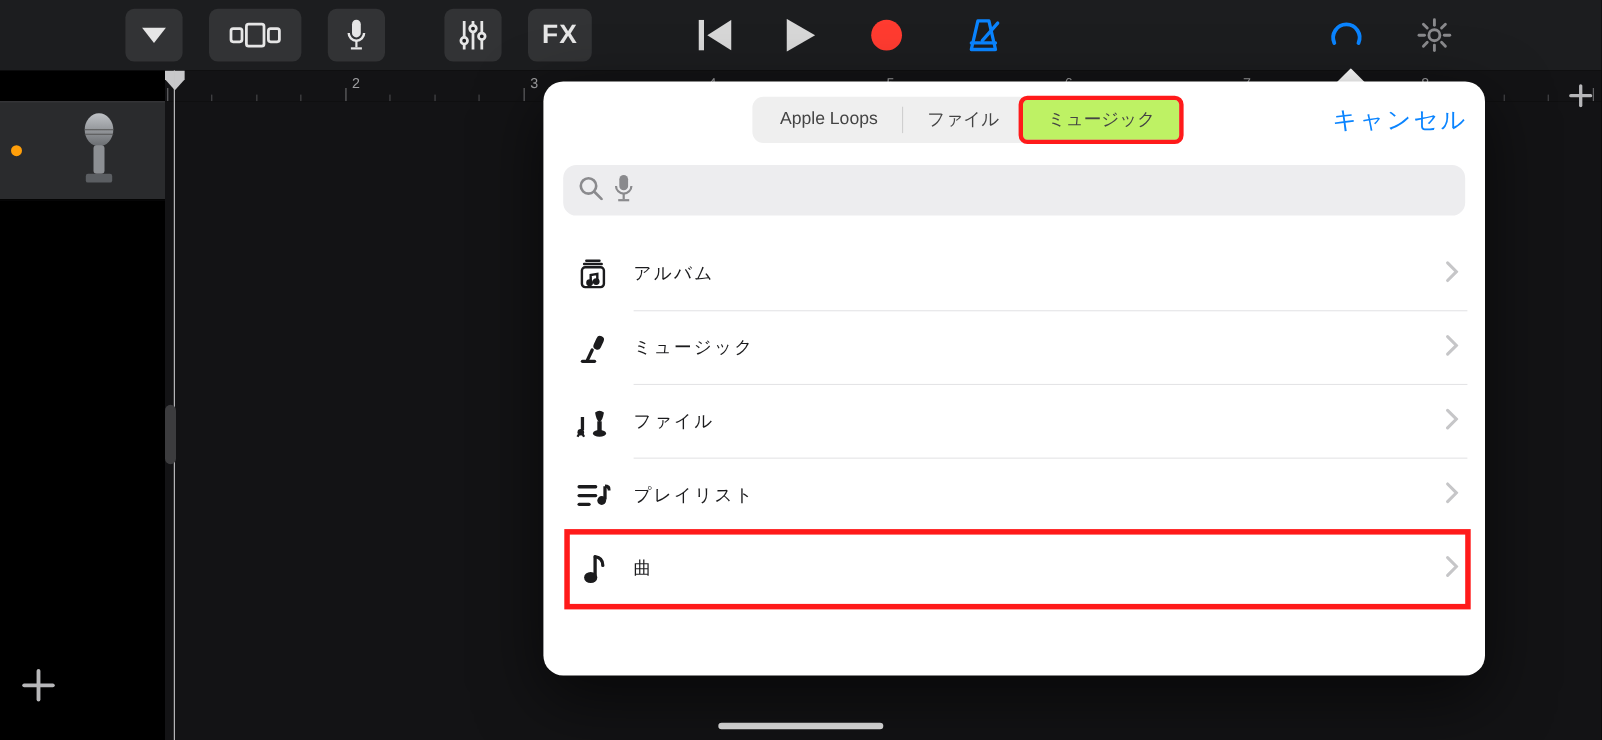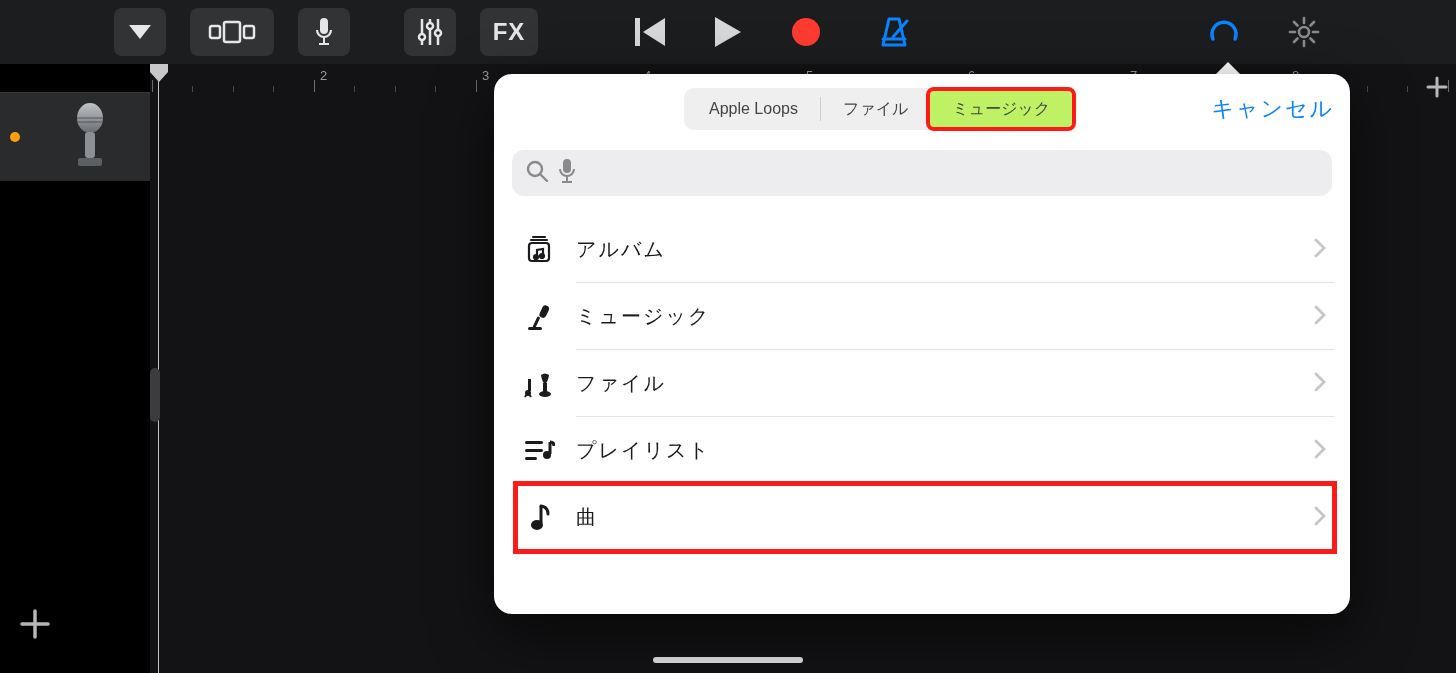--- a/index.html
+++ b/index.html
@@ -113,21 +113,21 @@
     flex:1; border:none; background:transparent; outline:none; font-size:20px; color:#8a8a8d;
   }
   .search .mic { color:#8a8a8d; }
 
   
   .list { margin:20px 16px 0 22px; }
   .row {
     display:flex; align-items:center; height:67px; cursor:pointer; position:relative;
   }
   .row .ricon { width:46px; display:flex; align-items:center; justify-content:center; color:#1b1b1d;}
-  .row .label { margin-left:14px; font-size:20px; letter-spacing:2px; color:#1b1b1d;}
+  .row .label { margin-left:14px; font-size:16px; letter-spacing:2px; color:#1b1b1d;}
   .row .chev { position:absolute; right:8px; color:#c6c6c8;}
   .row .sep { position:absolute; left:60px; right:0; bottom:0; height:1px; background:#e4e4e6;}
   .row.hotbox { outline:5px solid #ff1a1a; outline-offset:-2px;}
 </style>
 </head>
 <body>
 
 <div class="toolbar">
   <div class="toolbar-left">
     <div class="btn w52">

